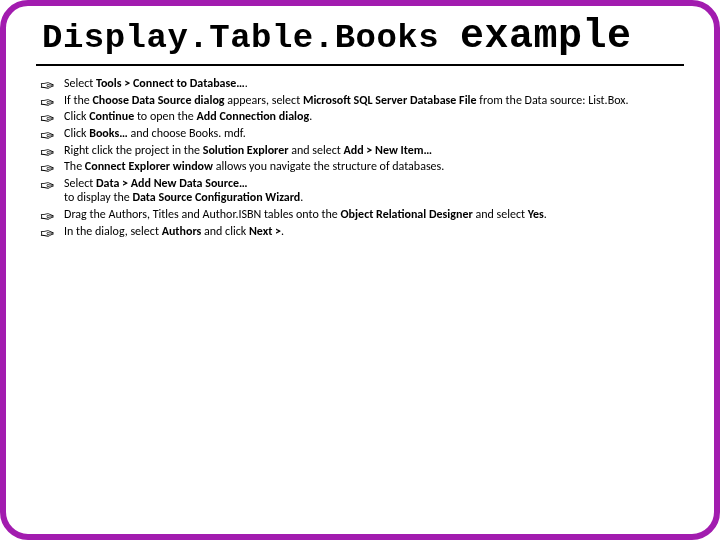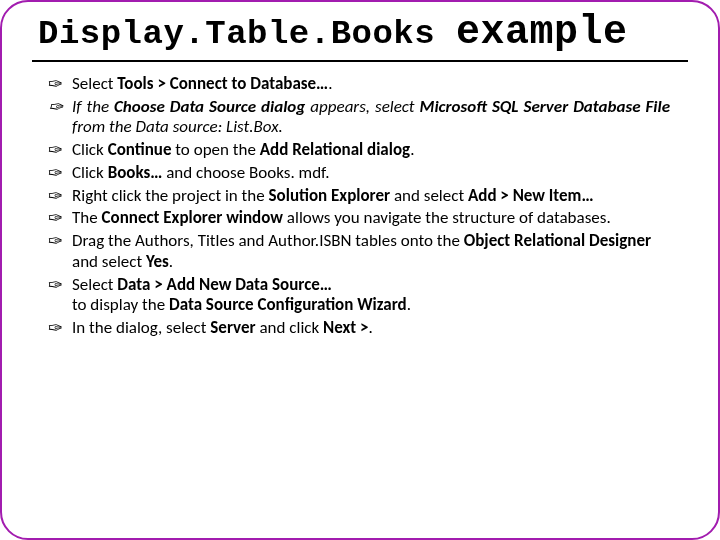--- a/index.html
+++ b/index.html
@@ -8,21 +8,21 @@
     width: 720px;
     height: 540px;
     background: #fff;
     font-family: Calibri, "Segoe UI", Arial, sans-serif;
     color: #000;
   }
   .slide {
     box-sizing: border-box;
     width: 720px;
     height: 540px;
-    border: 2px solid #a21caf;
+    border: 6px solid #a21caf;
     border-radius: 28px;
     padding: 10px 30px 12px 30px;
     position: relative;
   }
   .title {
     font-family: "Courier New", Courier, monospace;
     font-size: 34px;
     letter-spacing: 0.5px;
     margin: 0 0 6px 6px;
     line-height: 1.05;
@@ -30,53 +30,53 @@
   .title .w2 {
     font-size: 40px;
   }
   .rule {
     border: none;
     border-top: 2px solid #000;
     margin: 2px 0 10px 0;
   }
   .list {
     list-style: none;
-    margin: 12px;
+    margin: 0;
     padding: 0 6px 0 28px;
-    font-size: 17px;
+    font-size: 12px;
     line-height: 1.22;
   }
   .list li {
     position: relative;
     margin: 0 0 2px 0;
   }
   .list li::before {
     content: "✑";
     position: absolute;
     left: -24px;
     top: 0;
     font-size: 18px;
     font-family: "Segoe UI Symbol", "Arial Unicode MS", sans-serif;
   }
   .b { font-weight: 700; }
-  .just { text-align: justify; font-style: italic; }
+  .just { text-align: justify; }
 </style>
 </head>
 <body>
 
 <div class="slide">
   <h1 class="title">
     <span class="w1">Display.Table.Books</span>
     <span class="w2">example</span>
   </h1>
   <hr class="rule">
   <ul class="list" id="bullet-list">
       <li>Select <span class="b">Tools &gt; Connect to Database…</span>.</li>
       <li class="just">If the <span class="b">Choose Data Source dialog</span> appears, select <span class="b">Microsoft SQL Server Database File</span> from the Data source: List.Box.</li>
-      <li>Click <span class="b">Continue</span> to open the <span class="b">Add Relational dialog</span>.</li>
+      <li>Click <span class="b">Continue</span> to open the <span class="b">Add Connection dialog</span>.</li>
       <li>Click <span class="b">Books…</span> and choose Books. mdf.</li>
       <li>Right click the project in the <span class="b">Solution Explorer</span> and select <span class="b">Add &gt; New Item…</span></li>
       <li>The <span class="b">Connect Explorer window</span> allows you navigate the structure of databases.</li>
+      <li>Select <span class="b">Data &gt; Add New Data Source…</span><br>to display the <span class="b">Data Source Configuration Wizard</span>.</li>
       <li>Drag the Authors, Titles and Author.ISBN tables onto the <span class="b">Object Relational Designer</span> and select <span class="b">Yes</span>.</li>
-      <li>Select <span class="b">Data &gt; Add New Data Source…</span><br>to display the <span class="b">Data Source Configuration Wizard</span>.</li>
-      <li>In the dialog, select <span class="b">Server</span> and click <span class="b">Next &gt;</span>.</li>
+      <li>In the dialog, select <span class="b">Authors</span> and click <span class="b">Next &gt;</span>.</li>
     </ul>
 </div>
 
 </body></html>

